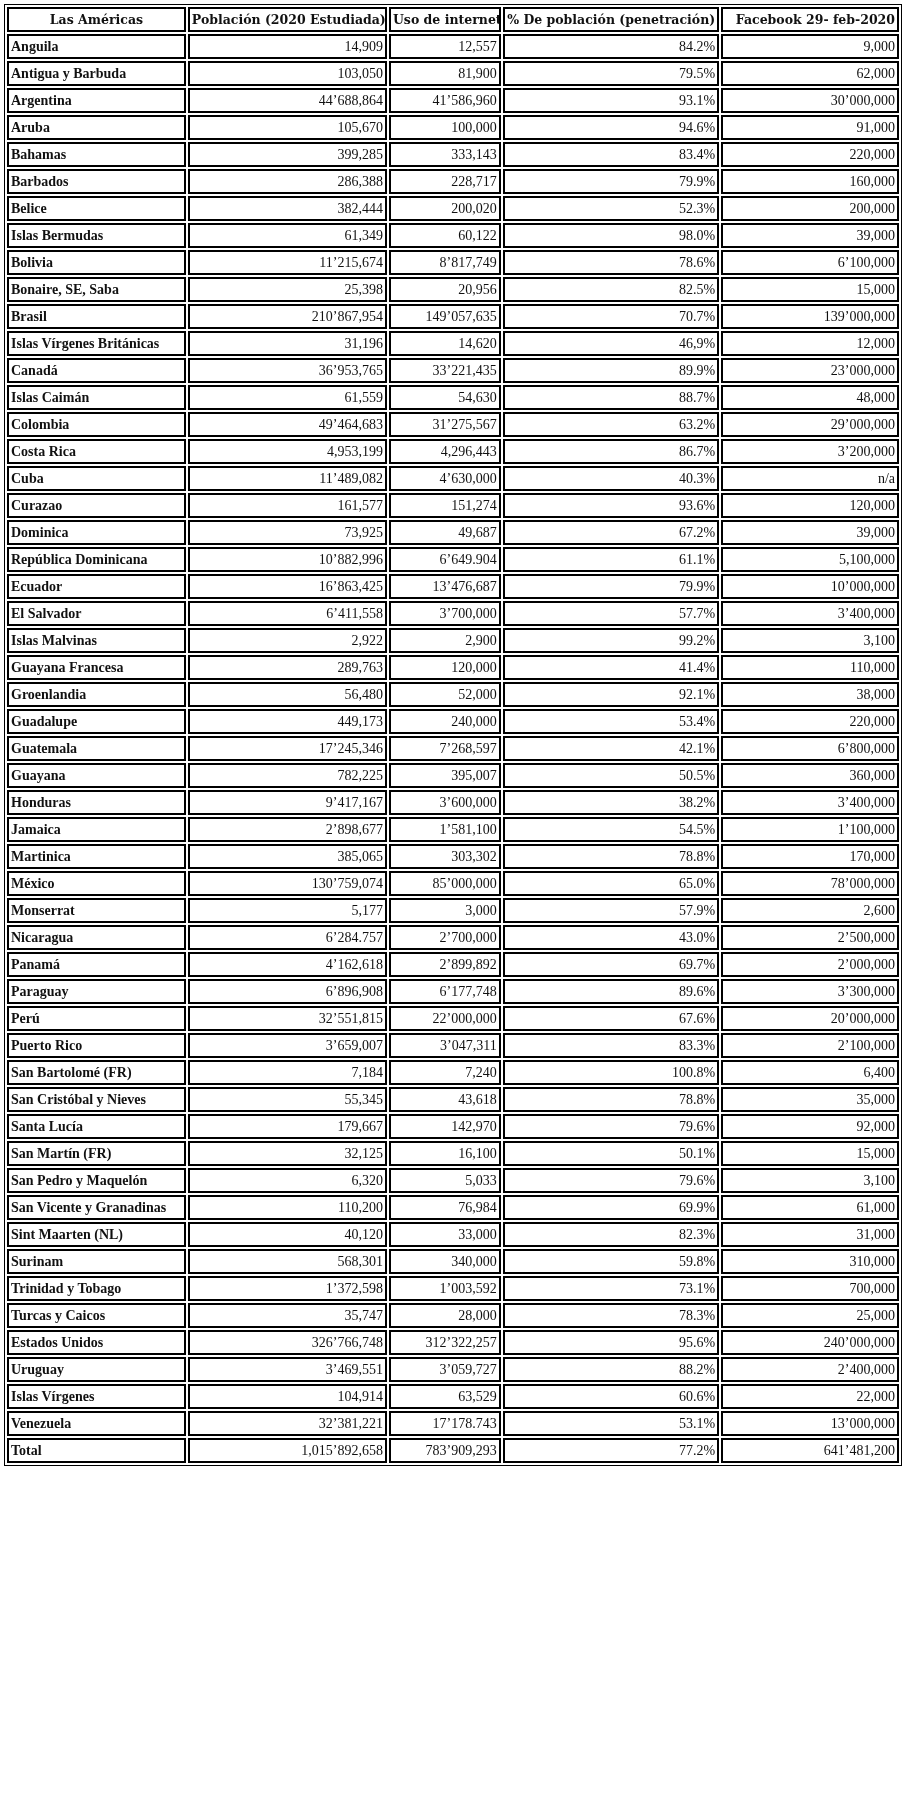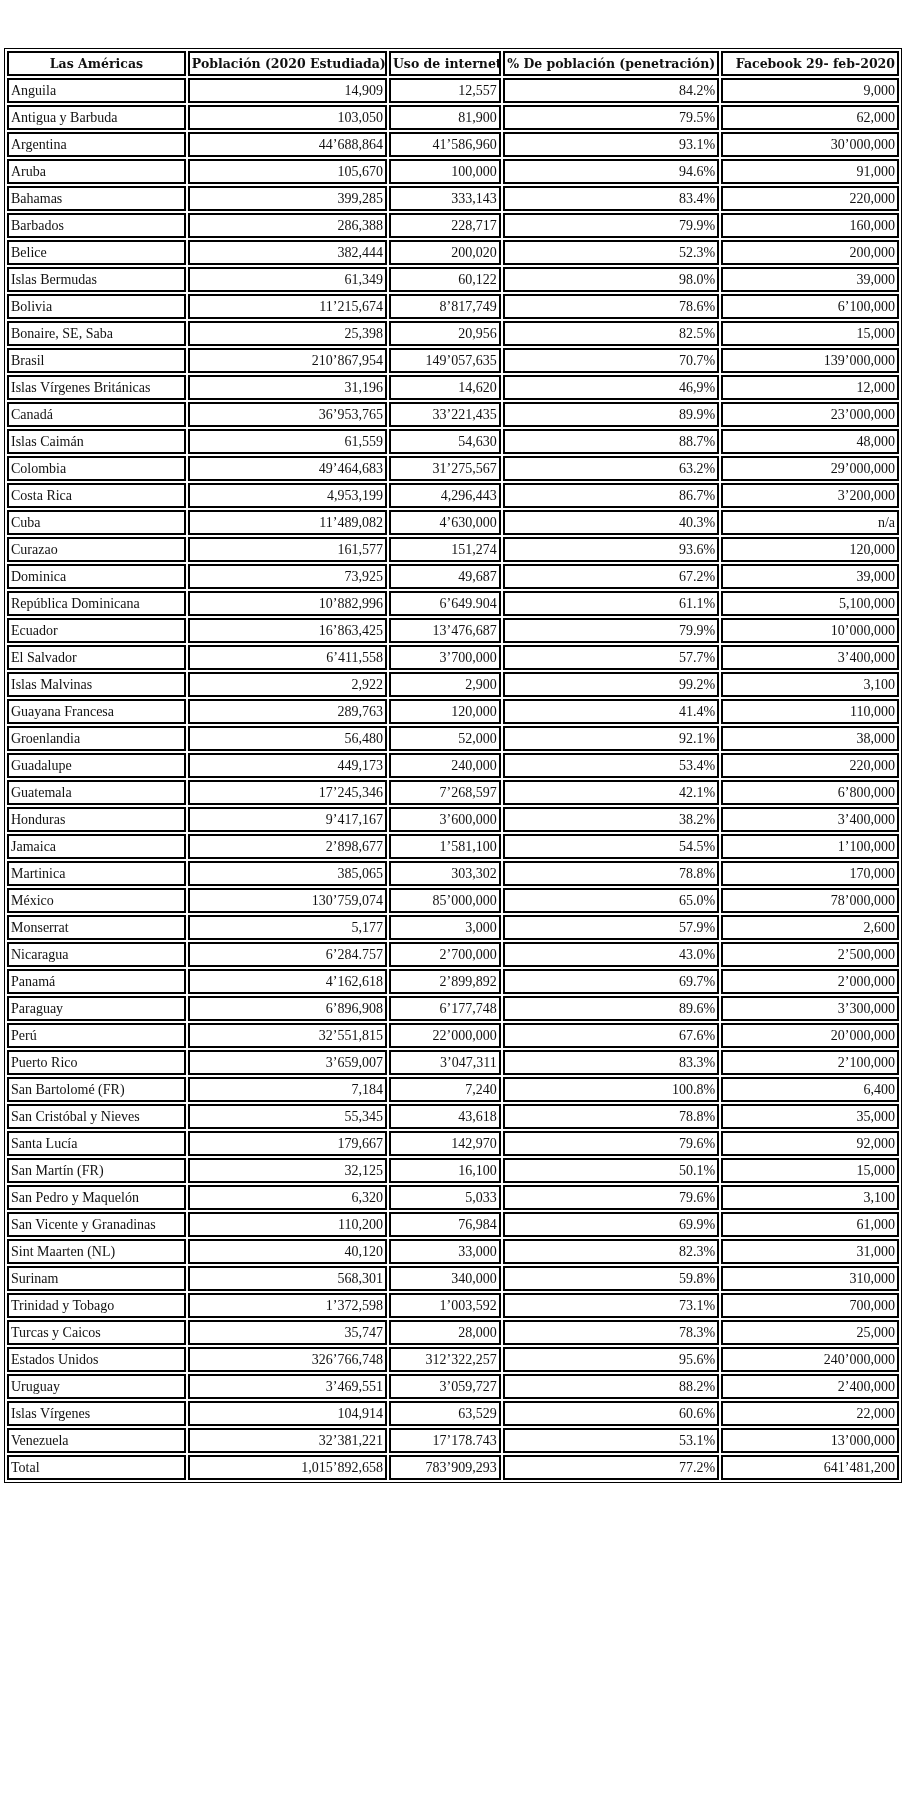--- a/index.html
+++ b/index.html
@@ -7,39 +7,38 @@
   table.stats {
     position: absolute; left: 4px; top: 4px;
     border: 1px solid #000;
     border-collapse: separate;
     border-spacing: 2px;
     width: 898px;
     table-layout: fixed;
     font-family: "Liberation Serif", serif;
     font-size: 14px;
     color: #111;
-    margin-top: 44px;
   }
   table.stats td, table.stats th {
     border: 2px solid #000;
     height: 19px;
     padding: 1px 2px;
     white-space: nowrap;
     overflow: hidden;
     line-height: 19px;
   }
   table.stats th {
     font-family: "DejaVu Serif", serif;
     font-weight: bold;
     font-size: 12.5px;
     text-align: right;
     letter-spacing: 0;
   }
   table.stats th.h1 { text-align: center; }
-  table.stats td.name { text-align: left; font-weight: normal; }
+  table.stats td.name { text-align: left; font-weight: bold; }
   table.stats td.num { text-align: right; }
   col.c1 { width: 176px; }
   col.c2 { width: 196px; }
   col.c3 { width: 110px; }
   col.c4 { width: 213px; }
   col.c5 { width: 175px; }
 </style>
 </head>
 <body>
 
@@ -244,20 +243,27 @@
         <td class="num">220,000</td>
       </tr>
       <tr>
         <td class="name">Guatemala</td>
         <td class="num">17’245,346</td>
         <td class="num">7’268,597</td>
         <td class="num">42.1%</td>
         <td class="num">6’800,000</td>
       </tr>
       <tr>
+        <td class="name">Guayana</td>
+        <td class="num">782,225</td>
+        <td class="num">395,007</td>
+        <td class="num">50.5%</td>
+        <td class="num">360,000</td>
+      </tr>
+      <tr>
         <td class="name">Honduras</td>
         <td class="num">9’417,167</td>
         <td class="num">3’600,000</td>
         <td class="num">38.2%</td>
         <td class="num">3’400,000</td>
       </tr>
       <tr>
         <td class="name">Jamaica</td>
         <td class="num">2’898,677</td>
         <td class="num">1’581,100</td>

